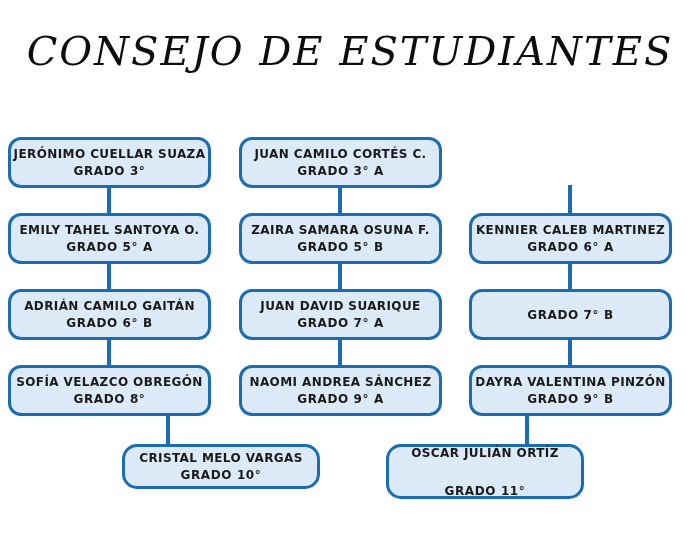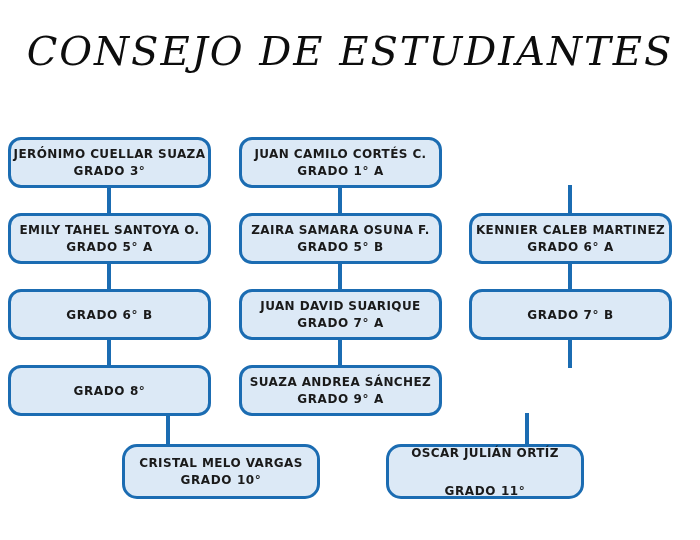--- a/index.html
+++ b/index.html
@@ -47,21 +47,21 @@
   .box .grade{
     font-size:12px;
     font-weight:bold;
     letter-spacing:0.6px;
     color:#1a1a1a;
     white-space:nowrap;
   }
   
   .c0{left:8px}  .c1{left:239px} .c2{left:469px}
   .r0{top:137px} .r1{top:213px}  .r2{top:289px}  .r3{top:365px}
-  .b0{left:122px;top:444px;width:198px;height:55px;border-radius:15px;}
+  .b0{left:122px;top:444px;width:198px;height:45px;border-radius:15px;}
   .b1{left:386px;top:444px;width:198px;height:55px;border-radius:15px;gap:24px;}
   
   .vline{
     position:absolute;
     width:4px;
     background:#1b6cb2;
     z-index:1;
   }
   .seg0{top:185px;height:31px}
   .seg1{top:261px;height:31px}
@@ -79,49 +79,55 @@
 
   <div class="box c0 r0">
     <div class="name">JERÓNIMO CUELLAR SUAZA</div>
     <div class="grade">GRADO 3°</div>
   </div>
   <div class="box c0 r1">
     <div class="name">EMILY TAHEL SANTOYA O.</div>
     <div class="grade">GRADO 5° A</div>
   </div>
   <div class="box c0 r2">
+    <div class="name">ADRIÁN CAMILO GAITÁN</div>
     <div class="grade">GRADO 6° B</div>
   </div>
   <div class="box c0 r3">
+    <div class="name">SOFÍA VELAZCO OBREGÓN</div>
     <div class="grade">GRADO 8°</div>
   </div>
 
   <div class="box c1 r0">
     <div class="name">JUAN CAMILO CORTÉS C.</div>
-    <div class="grade">GRADO 1° A</div>
+    <div class="grade">GRADO 3° A</div>
   </div>
   <div class="box c1 r1">
     <div class="name">ZAIRA SAMARA OSUNA F.</div>
     <div class="grade">GRADO 5° B</div>
   </div>
   <div class="box c1 r2">
     <div class="name">JUAN DAVID SUARIQUE</div>
     <div class="grade">GRADO 7° A</div>
   </div>
   <div class="box c1 r3">
-    <div class="name">SUAZA ANDREA SÁNCHEZ</div>
+    <div class="name">NAOMI ANDREA SÁNCHEZ</div>
     <div class="grade">GRADO 9° A</div>
   </div>
 
   <div class="box c2 r1">
     <div class="name">KENNIER CALEB MARTINEZ</div>
     <div class="grade">GRADO 6° A</div>
   </div>
   <div class="box c2 r2">
     <div class="grade">GRADO 7° B</div>
+  </div>
+  <div class="box c2 r3">
+    <div class="name">DAYRA VALENTINA PINZÓN</div>
+    <div class="grade">GRADO 9° B</div>
   </div>
 
   <div class="box b0">
     <div class="name">CRISTAL MELO VARGAS</div>
     <div class="grade">GRADO 10°</div>
   </div>
   <div class="box b1">
     <div class="name">OSCAR JULIÁN ORTÍZ</div>
     <div class="grade">GRADO 11°</div>
   </div>

